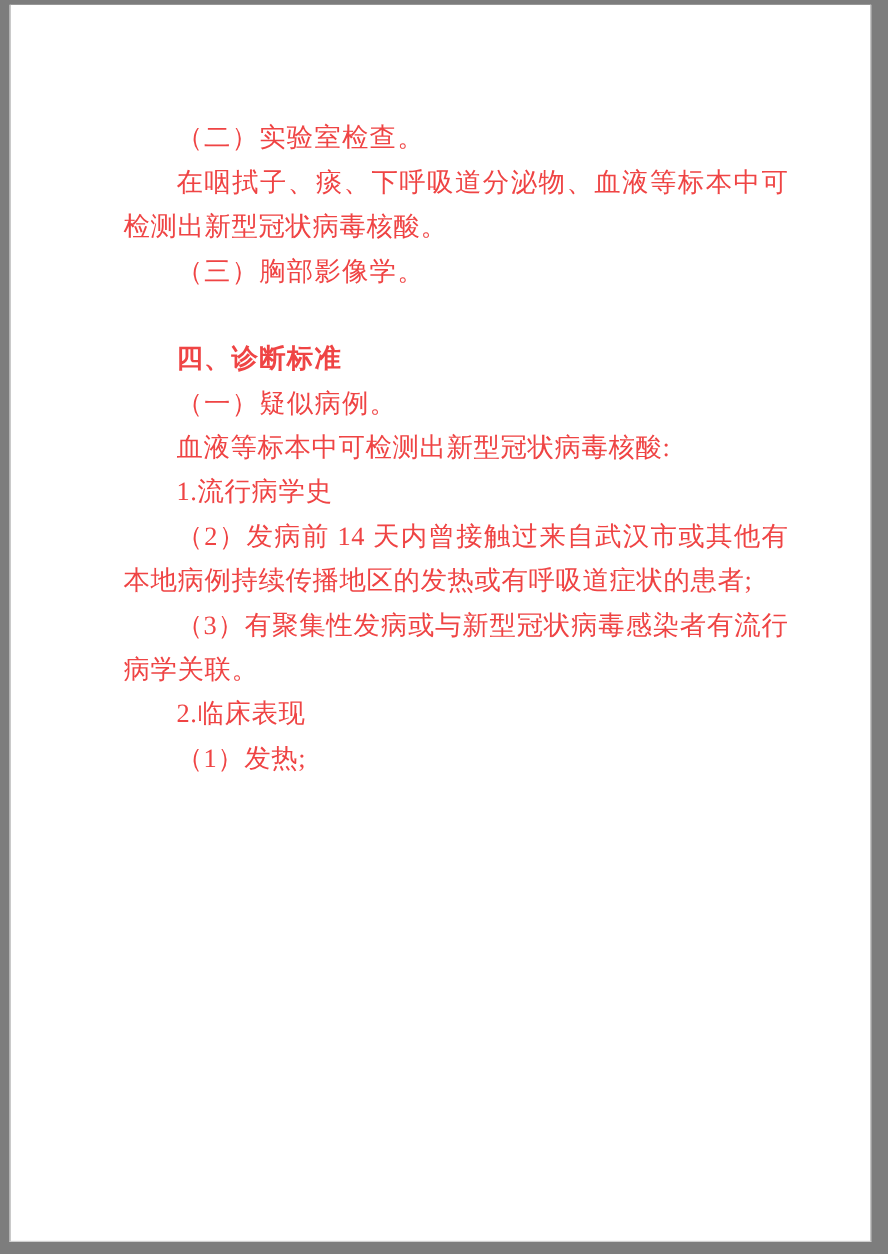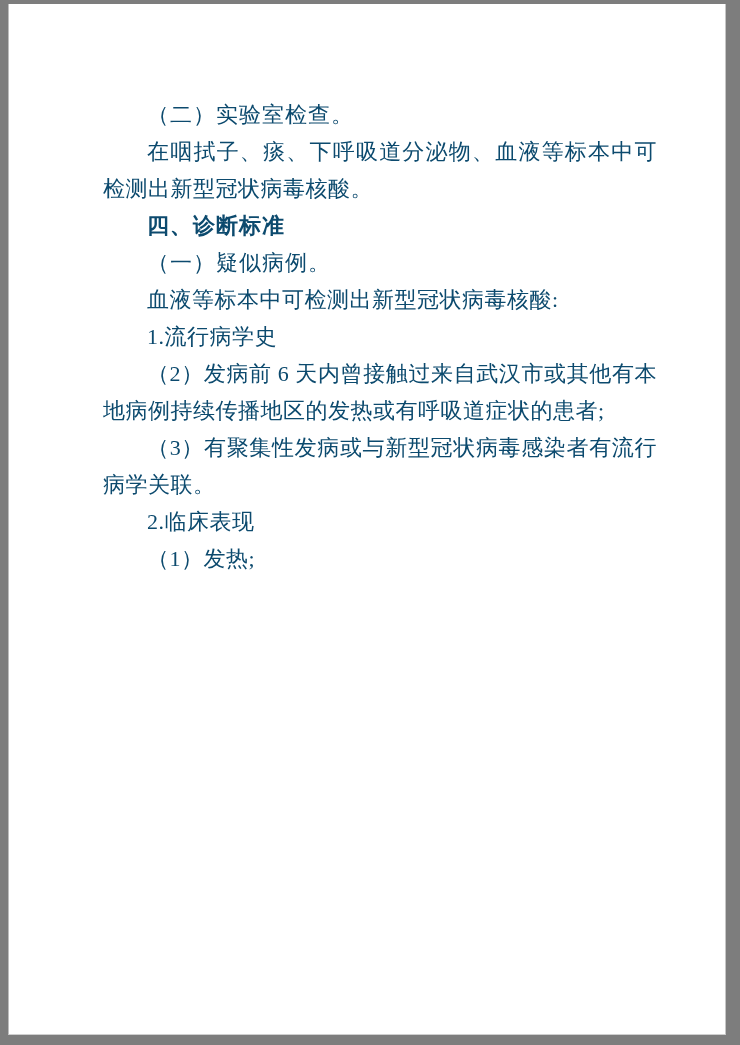--- a/index.html
+++ b/index.html
@@ -28,45 +28,47 @@
   }
   .content {
     box-sizing: content-box;
     padding: 92px 0 0 94px;
     width: 554px;
   }
   .para {
     margin: 0;
     font-size: 22px;
     line-height: 37px;
-    color: #0c4a6e;
+    color: #ef4444;
     text-align: justify;
     text-justify: inter-ideograph;
     text-indent: 2em;
     letter-spacing: 0.5px;
     word-break: break-all;
   }
   .para.heading {
     font-weight: bold;
     font-family: "Liberation Sans", "DejaVu Sans", sans-serif;
     letter-spacing: 1px;
+    margin-top: 36px;
   }
   .para.subhead {
     letter-spacing: 1px;
   }
 </style>
 </head>
 <body>
 
 <div class="paper">
   <div class="content">
       <p class="para subhead">（二）实验室检查。</p>
       <p class="para body">在咽拭子、痰、下呼吸道分泌物、血液等标本中可检测出新型冠状病毒核酸。</p>
+      <p class="para subhead">（三）胸部影像学。</p>
       <p class="para heading">四、诊断标准</p>
       <p class="para subhead">（一）疑似病例。</p>
       <p class="para body">血液等标本中可检测出新型冠状病毒核酸:</p>
       <p class="para body">1.流行病学史</p>
-      <p class="para body">（2）发病前 6 天内曾接触过来自武汉市或其他有本地病例持续传播地区的发热或有呼吸道症状的患者;</p>
+      <p class="para body">（2）发病前 14 天内曾接触过来自武汉市或其他有本地病例持续传播地区的发热或有呼吸道症状的患者;</p>
       <p class="para body">（3）有聚集性发病或与新型冠状病毒感染者有流行病学关联。</p>
       <p class="para body">2.临床表现</p>
       <p class="para body">（1）发热;</p>
     </div>
 </div>
 
 </body></html>

